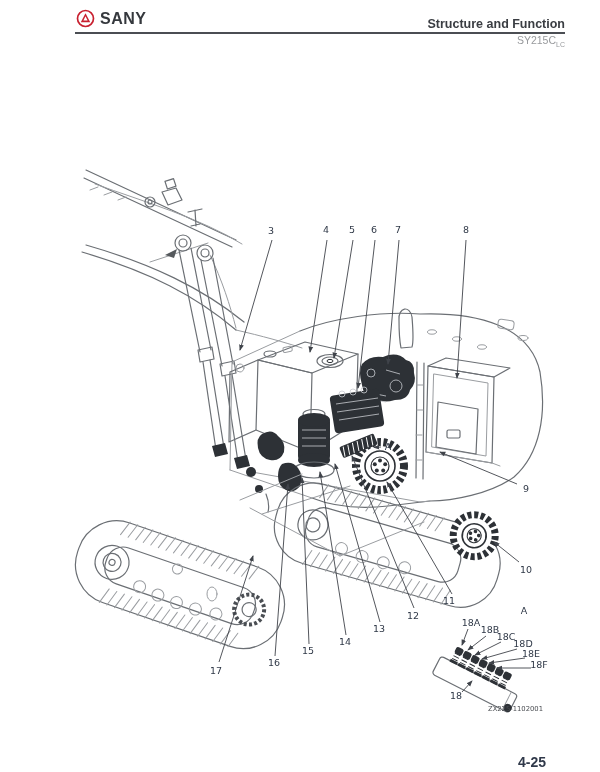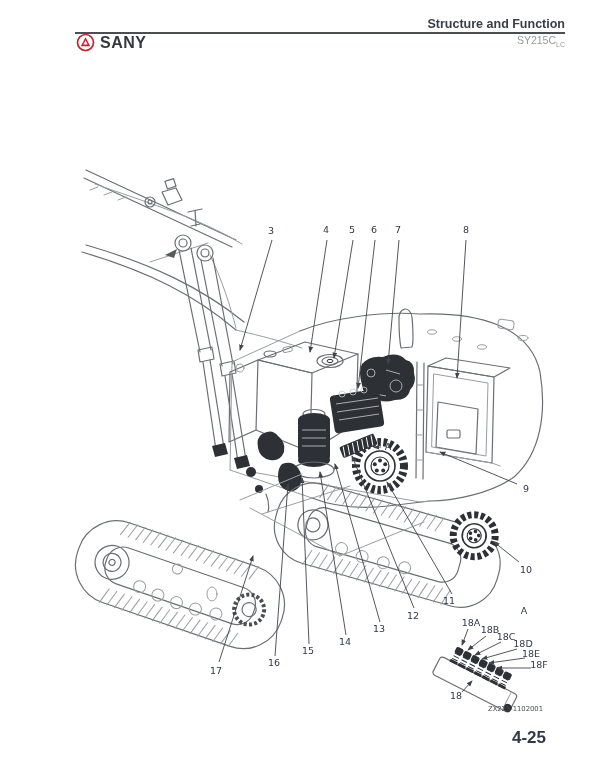--- a/index.html
+++ b/index.html
@@ -1,29 +1,29 @@
 <!DOCTYPE html>
 <html><head>
 <meta charset="utf-8">
 <style>
   html,body{margin:0;padding:0;}
   body{
     width:600px;height:772px;position:relative;background:#ffffff;
     font-family:"Liberation Sans",sans-serif;overflow:hidden;
   }
   
-  .hdr-logo{position:absolute;left:76px;top:9px;display:flex;align-items:center;gap:5px;margin-top:24px;}
+  .hdr-logo{position:absolute;left:76px;top:9px;display:flex;align-items:center;gap:5px;}
   .hdr-brand{font-weight:800;font-size:16px;letter-spacing:.5px;color:#35383d;}
   .hdr-right{position:absolute;right:35px;top:0;text-align:right;margin-top:19px;}
   .hdr-title{font-weight:bold;font-size:12.5px;color:#3a3d42;line-height:14px;margin-top:-2px;}
   .hdr-model{font-size:10.5px;color:#97999c;margin-top:3px;}
   .hdr-model sub{font-size:7px;}
   .hdr-rule{position:absolute;left:75px;top:32px;width:490px;height:2px;background:#4b4e53;}
   
-  .pageno{position:absolute;right:54px;top:728px;font-weight:bold;font-size:17px;color:#30394a;}
+  .pageno{position:absolute;right:54px;top:754px;font-weight:bold;font-size:14px;color:#30394a;}
   
   svg.fig{position:absolute;left:0;top:0;}
   .ln{stroke:#6b6f74;stroke-width:1.2;fill:none;stroke-linecap:round;stroke-linejoin:round;}
   .lt{stroke:#9a9da1;stroke-width:1;fill:none;stroke-linecap:round;}
   .dk{fill:#2d3136;stroke:none;}
   .dkln{stroke:#2d3136;fill:none;}
   .hl{stroke:#c9ccd0;stroke-width:.8;fill:none;}
   .leader{stroke:#3f434a;stroke-width:.9;fill:none;}
   .co{font-family:"DejaVu Sans",sans-serif;font-size:9.5px;fill:#2f3847;}
   .tiny{font-family:"DejaVu Sans",sans-serif;font-size:6.8px;fill:#4b4e53;}

